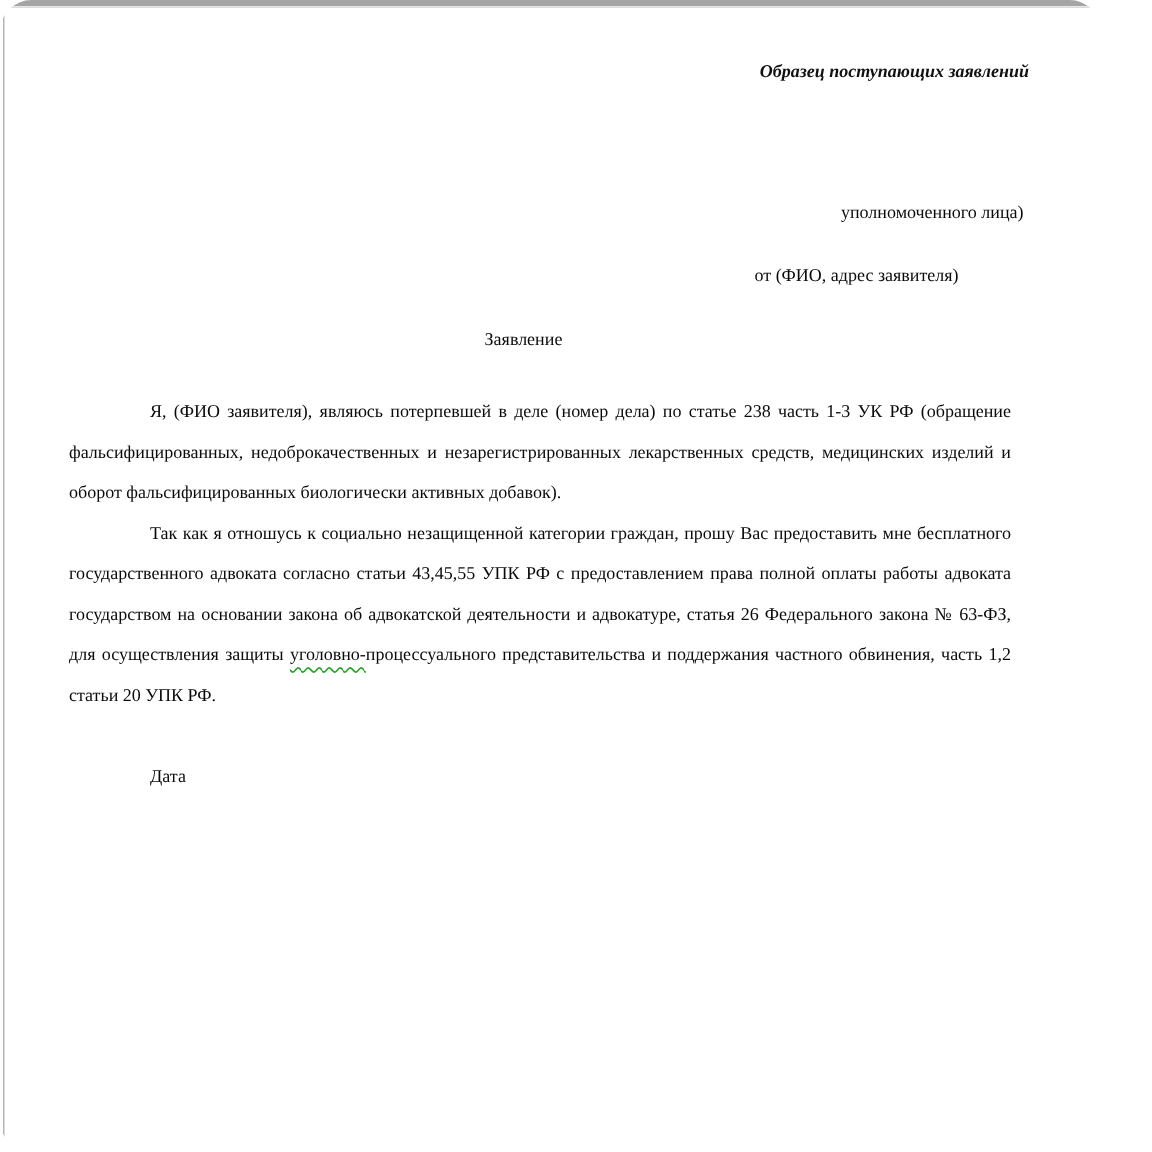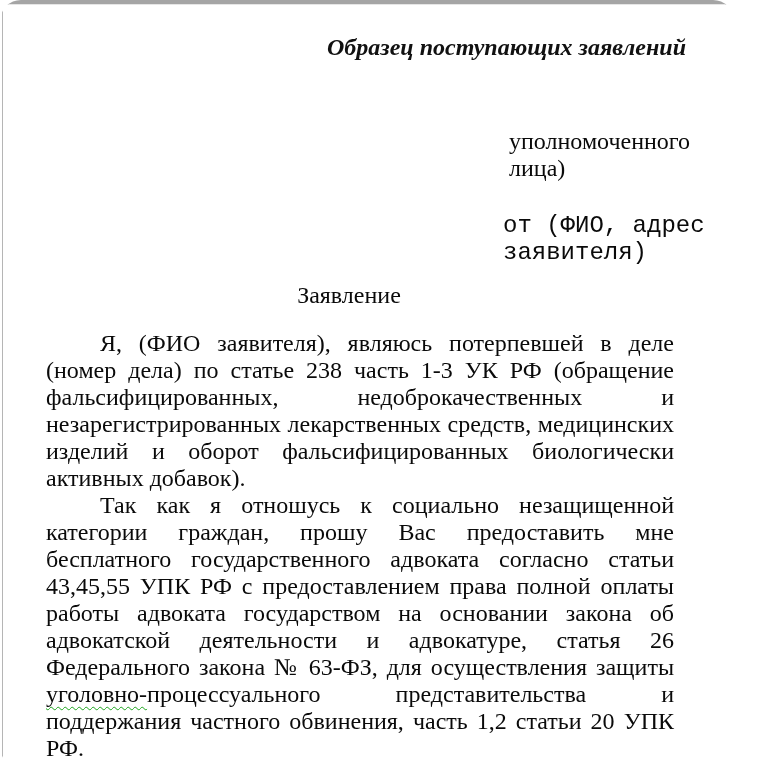--- a/index.html
+++ b/index.html
@@ -7,21 +7,21 @@
     padding: 0;
     background: #ffffff;
   }
   .page {
     position: relative;
     width: 734px;
     height: 768px;
     background: #ffffff;
     overflow: hidden;
     font-family: "Liberation Serif", "DejaVu Serif", serif;
-    font-size: 24px;
+    font-size: 12px;
     color: #0a0a0a;
     border-radius: 21px;
   }
   .top-border {
     position: absolute;
     top: 0; left: 0;
     width: 768px;
     height: 4px;
     background: #a5a5a5;
     border-bottom: 1px solid #e6e6e6;
@@ -42,24 +42,24 @@
     font-weight: 600;
     line-height: 27px;
     color: #111111;
   }
   .addressee {
     margin: 67px 0 0 503px;
     line-height: 27px;
   }
   .addressee .line2 {
     padding-left: 6px;
+    text-align: center;
   }
   .addressee .from-line {
-    margin-top: 30px;
-    font-family: Liberation Mono, monospace;
+    margin-top: 15px;
   }
   .doc-title {
     margin-top: 16px;
     text-align: center;
     position: relative;
     left: -18px;
     line-height: 27px;
   }
   .doc-body {
     margin: 21px 60px 0 46px; 

